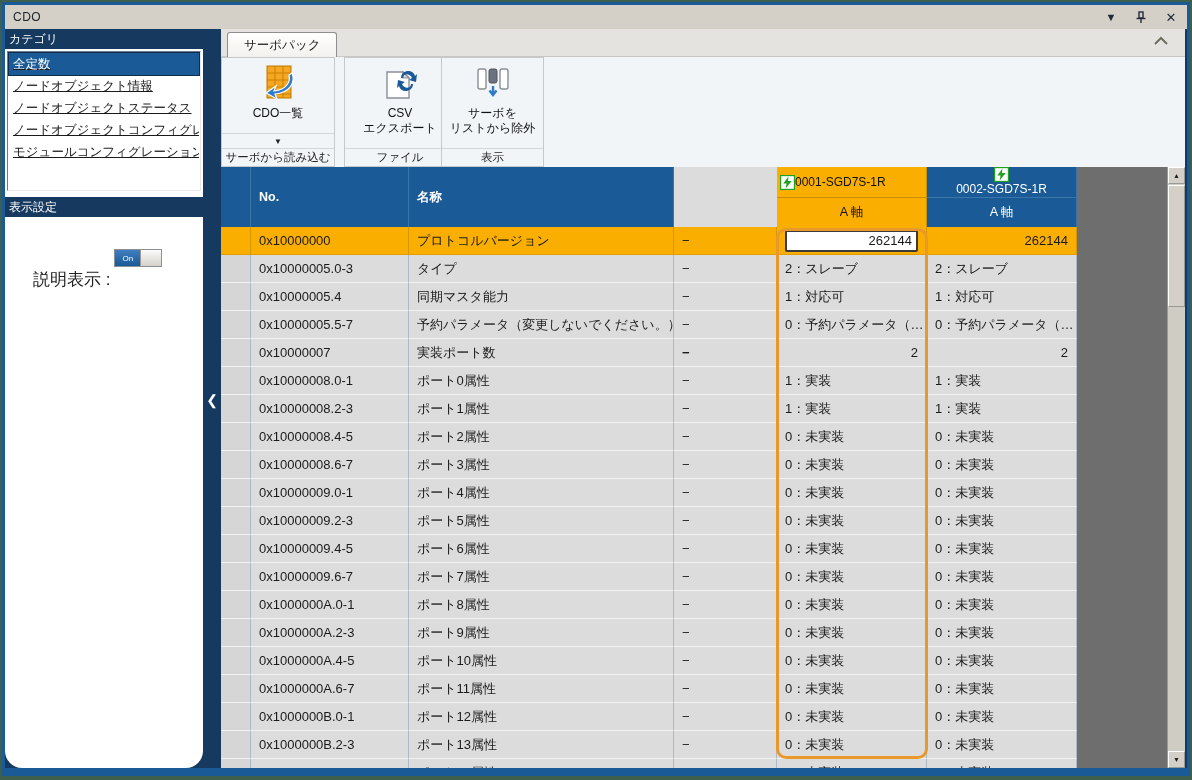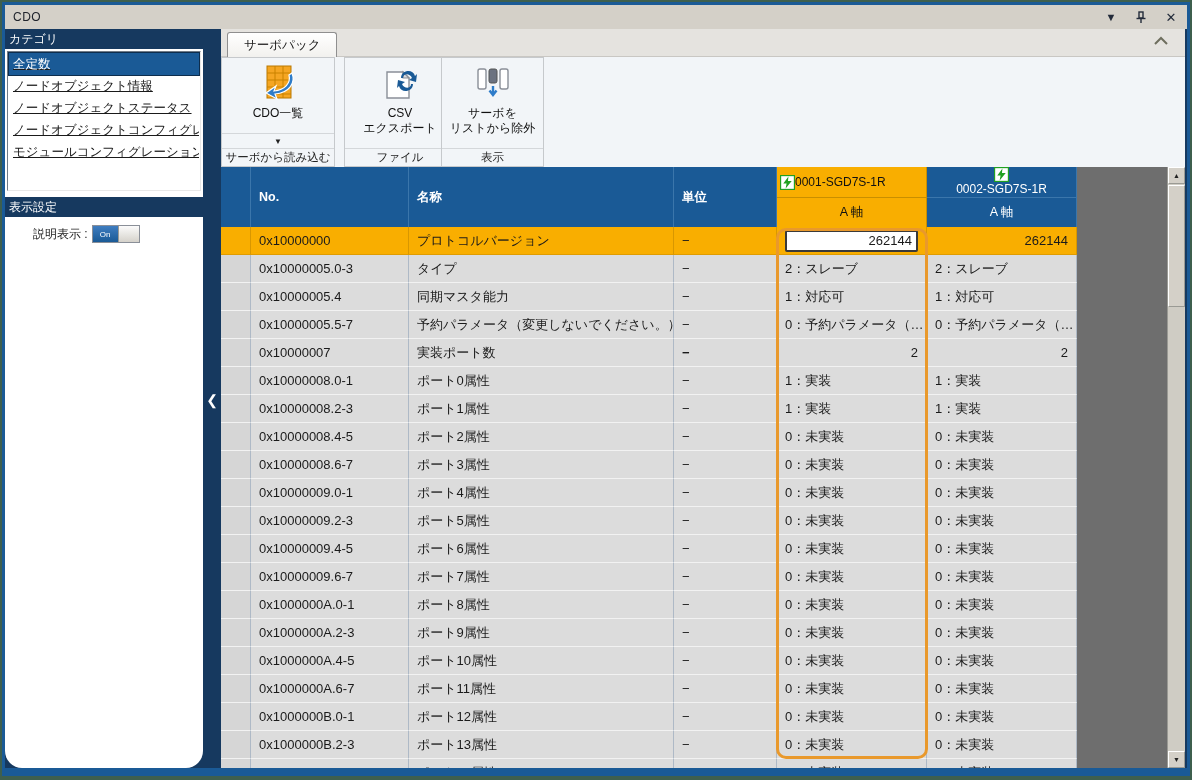--- a/index.html
+++ b/index.html
@@ -26,21 +26,21 @@
   #sidebar { position:absolute; left:0; top:0; width:198px; height:739px; background:#fff;border-radius:17px; }
   .side-hdr { height:20px; background:#16395F; color:#fff; font-size:12px; padding:2px 4px; }
   #cat-list { position:absolute; left:2px; top:22px; width:194px; height:140px; background:#fff;
               border:1px solid #6f7a86; border-right-color:#e8e8e8; border-bottom-color:#e8e8e8; padding:1px;text-decoration:underline; }
   .cat-item { height:22px; line-height:22px; padding:0 4px; font-size:12.5px; white-space:nowrap;
               overflow:hidden; cursor:default; }
   .cat-item.selected { background:#1A5A96; color:#fff; outline:1px solid #0d2d4d; }
   #disp-hdr { position:absolute; left:0; top:168px; width:198px; }
   #toggle-row { position:absolute; left:0; top:196px; width:198px; display:flex; align-items:center;
                 justify-content:flex-start; padding-left:28px; gap:4px; }
-  #toggle-label { font-size:12px; color:#222; }
+  #toggle-label { font-size:17px; color:#222;margin-top:43px; }
   #desc-toggle { width:48px; height:18px; border:1px solid #8a8f98; background:#d8d8d8;
                  display:flex; box-shadow:inset 1px 1px 2px rgba(0,0,0,.35); cursor:pointer; }
   #desc-toggle .on-side { width:26px; height:100%; background:linear-gradient(#3f7dc0,#1A5A96);
                           color:#fff; font-size:8px; display:flex;
                           align-items:center; justify-content:center; }
   #desc-toggle .knob { width:22px; height:100%; background:linear-gradient(#fbfbfb,#d5d2cb);
                        border-left:1px solid #9a9a94; }
 
   
   #collapse-strip { position:absolute; left:198px; top:0; width:18px; height:739px; background:#16395F; }
@@ -237,21 +237,20 @@
             </div>
             <div class="caption">表示</div>
           </div>
         </div>
 
         <div id="tablewrap">
           <div class="hdr-row">
             <div class="cell thead-cell c-ind"></div>
             <div class="cell thead-cell c-no">No.</div>
             <div class="cell thead-cell c-name">名称</div>
-            <div class="cell thead-cell c-unit">単位</div>
           </div>
 
           <div id="servo-heads">
             <div class="servo-col sel">
               <div class="servo-top">
                 <svg class="lightning" viewBox="0 0 16 16">
                   <rect x="0.5" y="0.5" width="15" height="15" fill="#fff" stroke="#21A121" stroke-width="1.5"></rect>
                   <polygon points="9,1.5 3.5,9 7,9 6,14.5 12.5,6.5 8.5,6.5" fill="#21A121"></polygon>
                 </svg>
                 <span>0001-SGD7S-1R</span>

